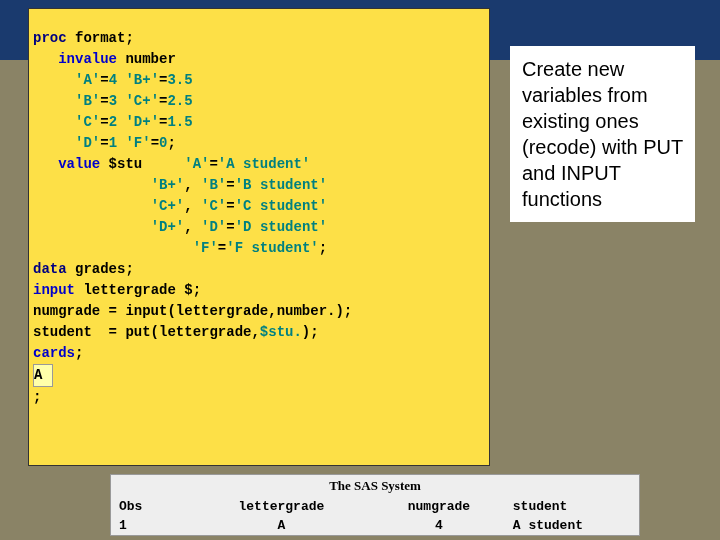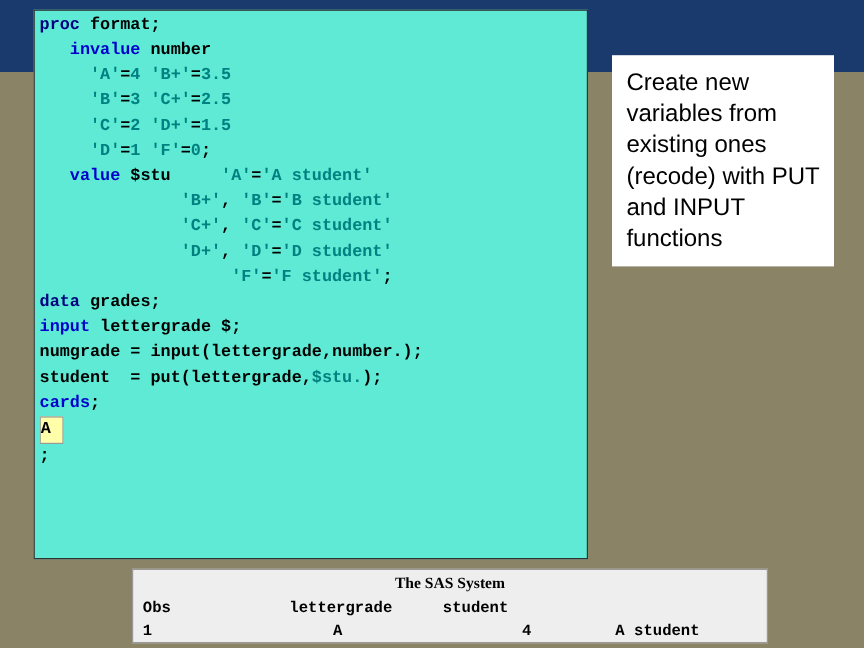--- a/index.html
+++ b/index.html
@@ -18,27 +18,27 @@
     width: 720px;
     height: 60px;
     background: #1a3a6e;
   }
   .code-panel {
     position: absolute;
     top: 8px;
     left: 28px;
     width: 462px;
     height: 458px;
-    background: #5eead4;
+    background: #fde047;
     border: 1px solid #333;
     font-family: "Courier New", monospace;
     font-size: 14px;
     font-weight: bold;
     line-height: 21px;
-    padding: 2px 4px;
+    padding: 19px 4px;
     white-space: pre;
   }
   .kw-proc { color: #000080; }
   .kw-blue { color: #0000cc; }
   .kw-teal { color: #008080; }
   .cursor-box {
     display: inline-block;
     width: 20px;
     background: #ffffaa;
     border: 1px solid #999;
@@ -107,20 +107,21 @@
 
 <div class="caption-box">
   <span>Create new variables from existing ones (recode) with PUT and INPUT functions</span>
 </div>
 
 <div class="output-panel">
   <div class="output-title">The SAS System</div>
   <div class="output-row">
     <div class="col-obs">Obs</div>
     <div class="col-lg">lettergrade</div>
+    <div class="col-ng">numgrade</div>
     <div class="col-st">student</div>
   </div>
   <div class="output-row">
     <div class="col-obs">1</div>
     <div class="col-lg">A</div>
     <div class="col-ng">4</div>
     <div class="col-st">A student</div>
   </div>
 </div>
 

